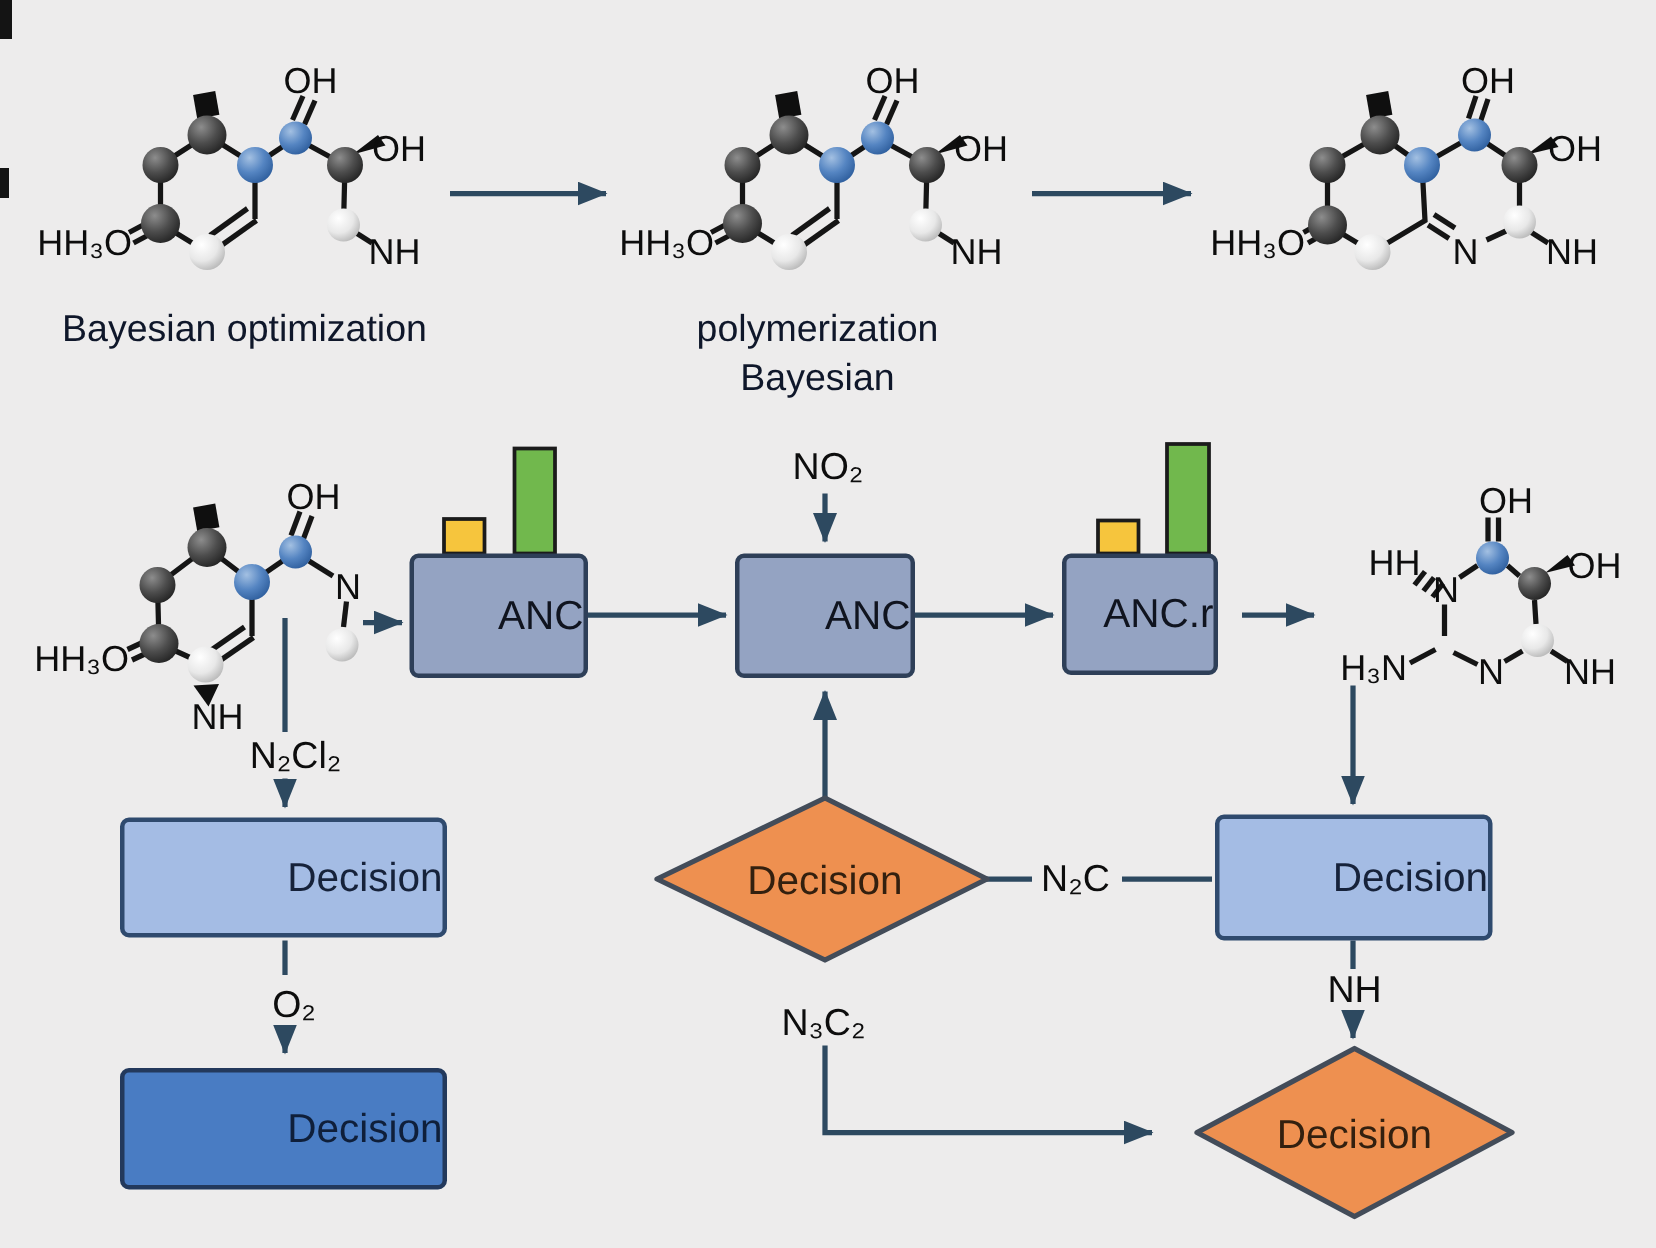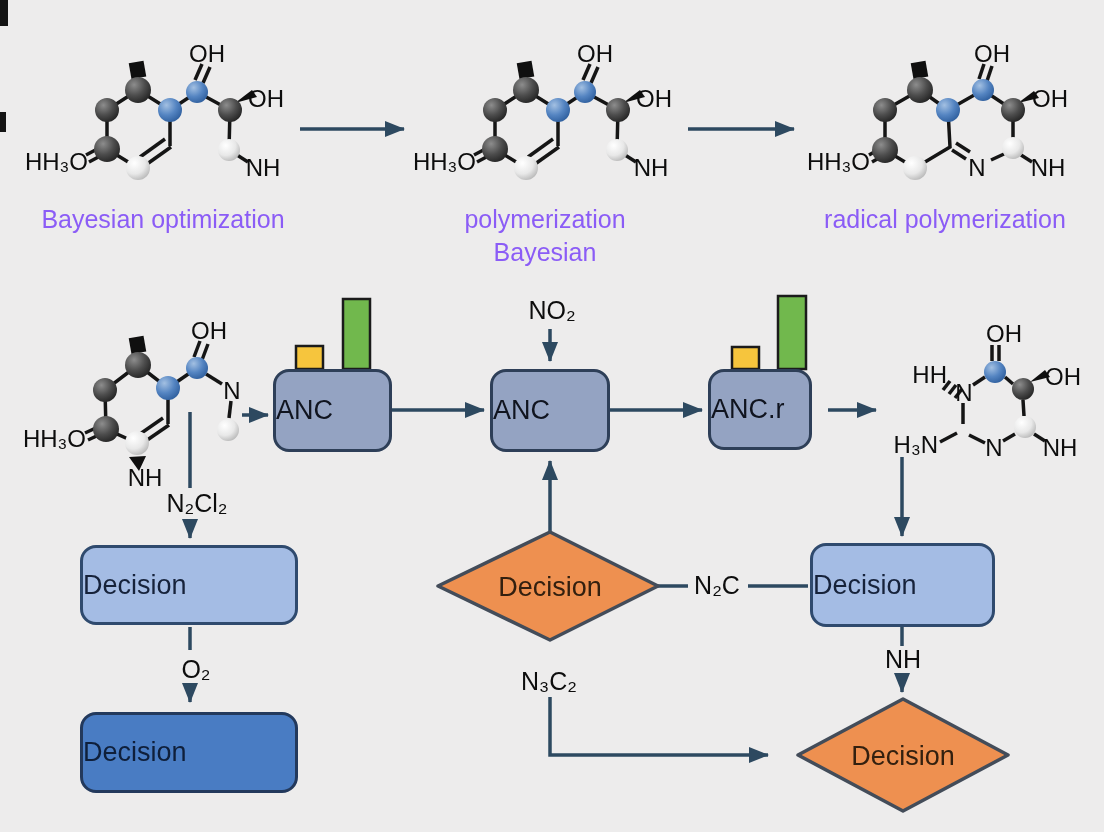--- a/index.html
+++ b/index.html
@@ -4,26 +4,26 @@
 <style>
   html,body{margin:0;padding:0;}
   .canvas{
     position:relative; width:1104px; height:832px;
     background:var(--background,#edecec);
     font-family:"Liberation Sans","DejaVu Sans",sans-serif;
     overflow:hidden;
   }
   .gfx{position:absolute;left:0;top:0;}
   .caption{
-    position:absolute; text-align:center; color:#8b5cf6;
+    position:absolute; text-align:center; color:#0f172a;
     font-size:25px; line-height:33px; font-weight:400;
   }
   .fbox{
-    position:absolute; display:flex; align-items:center; justify-content:flex-start;
-    border-radius:16px; font-size:27px; color:#16223a; box-sizing:border-box;
+    position:absolute; display:flex; align-items:center; justify-content:flex-end;
+    border-radius:6px; font-size:27px; color:#16223a; box-sizing:border-box;
   }
   .anc{
     background:var(--box-fill,#94a3c2);
     border:3px solid var(--box-border,#2e3f58);
     color:#10141f;
   }
   .dec-light{
     background:var(--decision-light,#a4bce4);
     border:3px solid var(--decision-light-border,#2f4a6e);
   }
@@ -276,21 +276,20 @@
   </svg>
 
   <div class="caption" style="left:38px;top:203px;width:250px;">
     <div>Bayesian optimization</div>
   </div>
   <div class="caption" style="left:445px;top:203px;width:200px;">
     <div>polymerization</div>
     <div>Bayesian</div>
   </div>
   <div class="caption" style="left:815px;top:203px;width:260px;">
-    <div>radical polymerization</div>
   </div>
 
   <div class="fbox anc" style="left:273px;top:369px;width:119px;height:83px;">
     <span>ANC</span>
   </div>
   <div class="fbox anc" style="left:490px;top:369px;width:120px;height:83px;">
     <span>ANC</span>
   </div>
   <div class="fbox anc" style="left:708px;top:369px;width:104px;height:81px;">
     <span>ANC.r</span>

